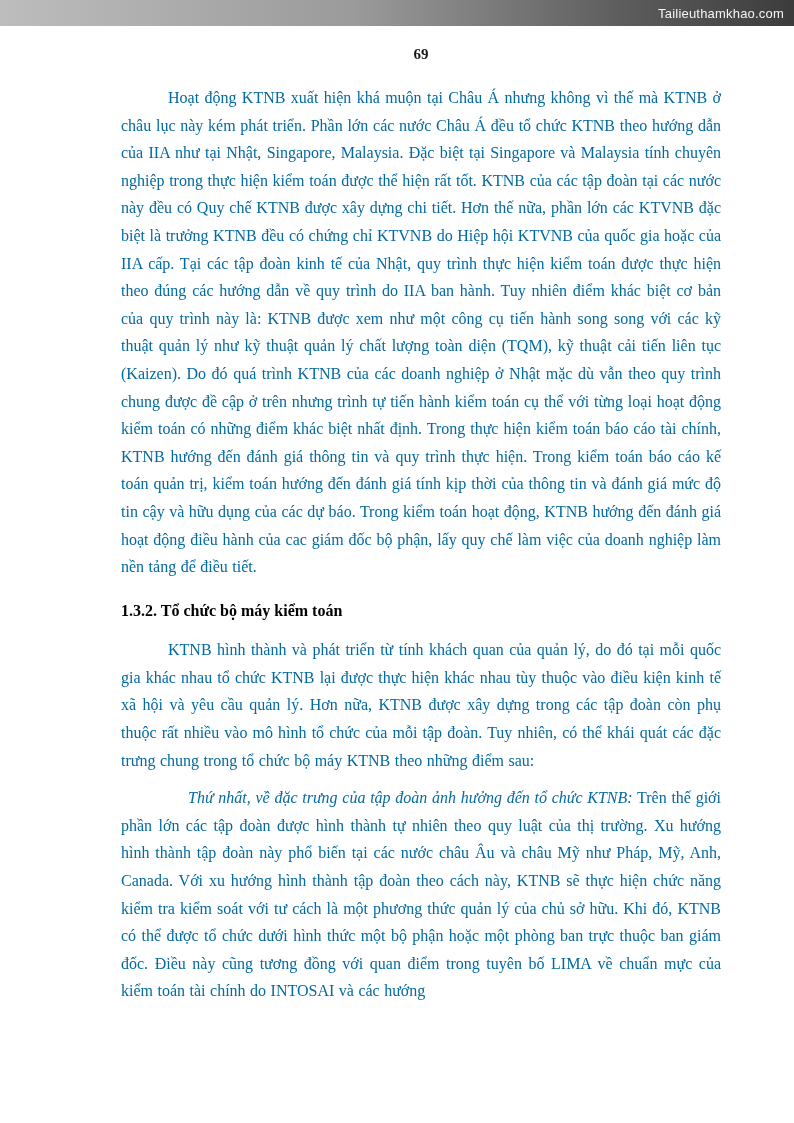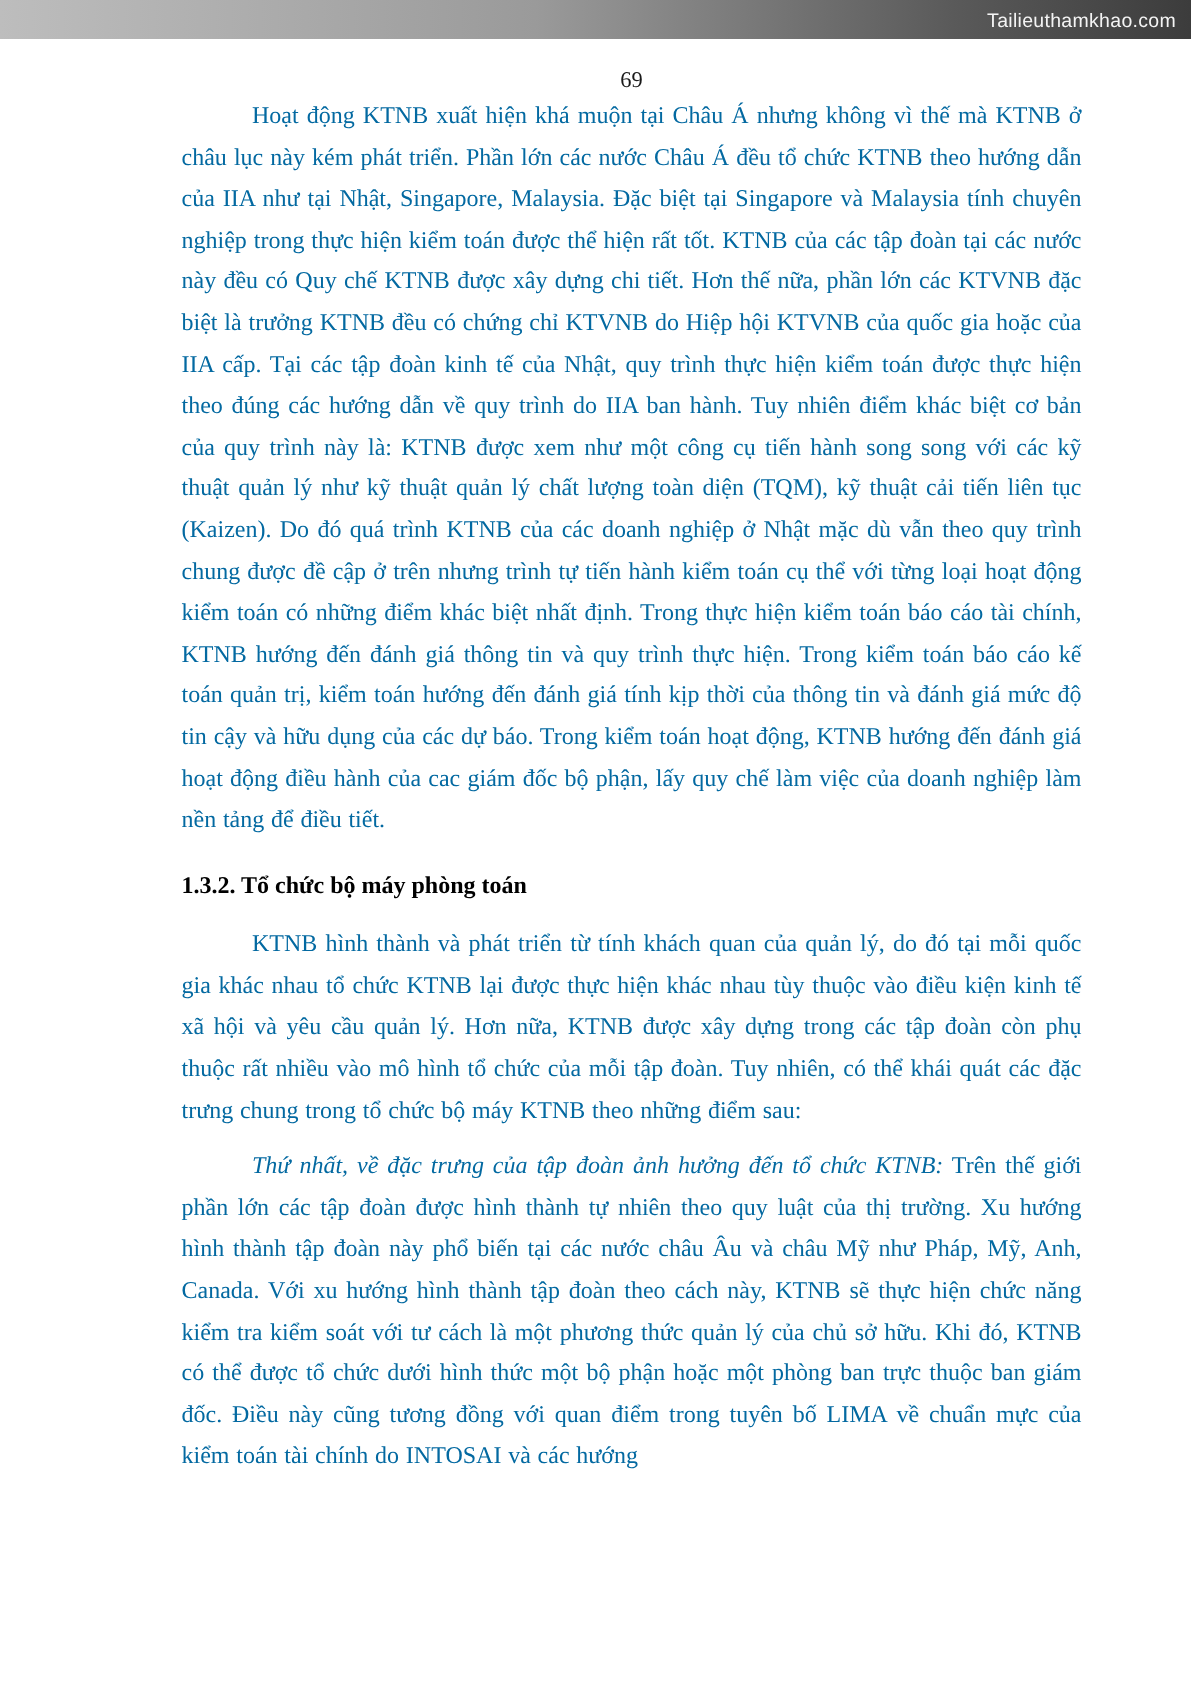--- a/index.html
+++ b/index.html
@@ -38,57 +38,59 @@
   .content {
     position: absolute;
     left: 121px;
     top: 44px;
     width: 600px;
   }
   .pagenum {
     text-align: center;
     font-size: 15px;
     line-height: 20px;
+    margin-bottom: 20px;
     color: #1a1a1a;
+    font-weight: bold;
   }
   .para {
     margin: 0;
     text-align: justify;
     text-indent: 47px;
     font-size: 16px;
     line-height: 27.6px;
     color: #0369a1;
     word-spacing: 0.5px;
   }
   .content p + p { margin-top: 10px; }
   .heading {
     font-size: 16px;
     line-height: 27.6px;
     font-weight: bold;
     margin: 16px 0 12px 0;
     color: #000000;
   }
-  .lead-italic { font-style: italic; }
+  .lead-italic { font-style: italic; margin-left: 20px; }
 </style>
 </head>
 <body>
 
 <div class="screen">
 
   <div class="topbar">
     <span class="wm">Tailieuthamkhao.com</span>
   </div>
 
   <div class="content">
 
     <div class="pagenum">69</div>
 
     <p class="para">Hoạt động KTNB xuất hiện khá muộn tại Châu Á nhưng không vì thế mà KTNB ở châu lục này kém phát triển. Phần lớn các nước Châu Á đều tổ chức KTNB theo hướng dẫn của IIA như tại Nhật, Singapore, Malaysia. Đặc biệt tại Singapore và Malaysia tính chuyên nghiệp trong thực hiện kiểm toán được thể hiện rất tốt. KTNB của các tập đoàn tại các nước này đều có Quy chế KTNB được xây dựng chi tiết. Hơn thế nữa, phần lớn các KTVNB đặc biệt là trưởng KTNB đều có chứng chỉ KTVNB do Hiệp hội KTVNB của quốc gia hoặc của IIA cấp. Tại các tập đoàn kinh tế của Nhật, quy trình thực hiện kiểm toán được thực hiện theo đúng các hướng dẫn về quy trình do IIA ban hành. Tuy nhiên điểm khác biệt cơ bản của quy trình này là: KTNB được xem như một công cụ tiến hành song song với các kỹ thuật quản lý như kỹ thuật quản lý chất lượng toàn diện (TQM), kỹ thuật cải tiến liên tục (Kaizen). Do đó quá trình KTNB của các doanh nghiệp ở Nhật mặc dù vẫn theo quy trình chung được đề cập ở trên nhưng trình tự tiến hành kiểm toán cụ thể với từng loại hoạt động kiểm toán có những điểm khác biệt nhất định. Trong thực hiện kiểm toán báo cáo tài chính, KTNB hướng đến đánh giá thông tin và quy trình thực hiện. Trong kiểm toán báo cáo kế toán quản trị, kiểm toán hướng đến đánh giá tính kịp thời của thông tin và đánh giá mức độ tin cậy và hữu dụng của các dự báo. Trong kiểm toán hoạt động, KTNB hướng đến đánh giá hoạt động điều hành của cac giám đốc bộ phận, lấy quy chế làm việc của doanh nghiệp làm nền tảng để điều tiết.</p>
 
-    <h2 class="heading">1.3.2. Tổ chức bộ máy phòng toán</h2>
+    <h2 class="heading">1.3.2. Tổ chức bộ máy kiểm toán</h2>
 
     <p class="para">KTNB hình thành và phát triển từ tính khách quan của quản lý, do đó tại mỗi quốc gia khác nhau tổ chức KTNB lại được thực hiện khác nhau tùy thuộc vào điều kiện kinh tế xã hội và yêu cầu quản lý. Hơn nữa, KTNB được xây dựng trong các tập đoàn còn phụ thuộc rất nhiều vào mô hình tổ chức của mỗi tập đoàn. Tuy nhiên, có thể khái quát các đặc trưng chung trong tổ chức bộ máy KTNB theo những điểm sau:</p>
 
     <p class="para"><span class="lead-italic">Thứ nhất, về đặc trưng của tập đoàn ảnh hưởng đến tổ chức KTNB:</span><span> Trên thế giới phần lớn các tập đoàn được hình thành tự nhiên theo quy luật của thị trường. Xu hướng hình thành tập đoàn này phổ biến tại các nước châu Âu và châu Mỹ như Pháp, Mỹ, Anh, Canada. Với xu hướng hình thành tập đoàn theo cách này, KTNB sẽ thực hiện chức năng kiểm tra kiểm soát với tư cách là một phương thức quản lý của chủ sở hữu. Khi đó, KTNB có thể được tổ chức dưới hình thức một bộ phận hoặc một phòng ban trực thuộc ban giám đốc. Điều này cũng tương đồng với quan điểm trong tuyên bố LIMA về chuẩn mực của kiểm toán tài chính do INTOSAI và các hướng</span></p>
 
   </div>
 
 </div>
 
 </body></html>

